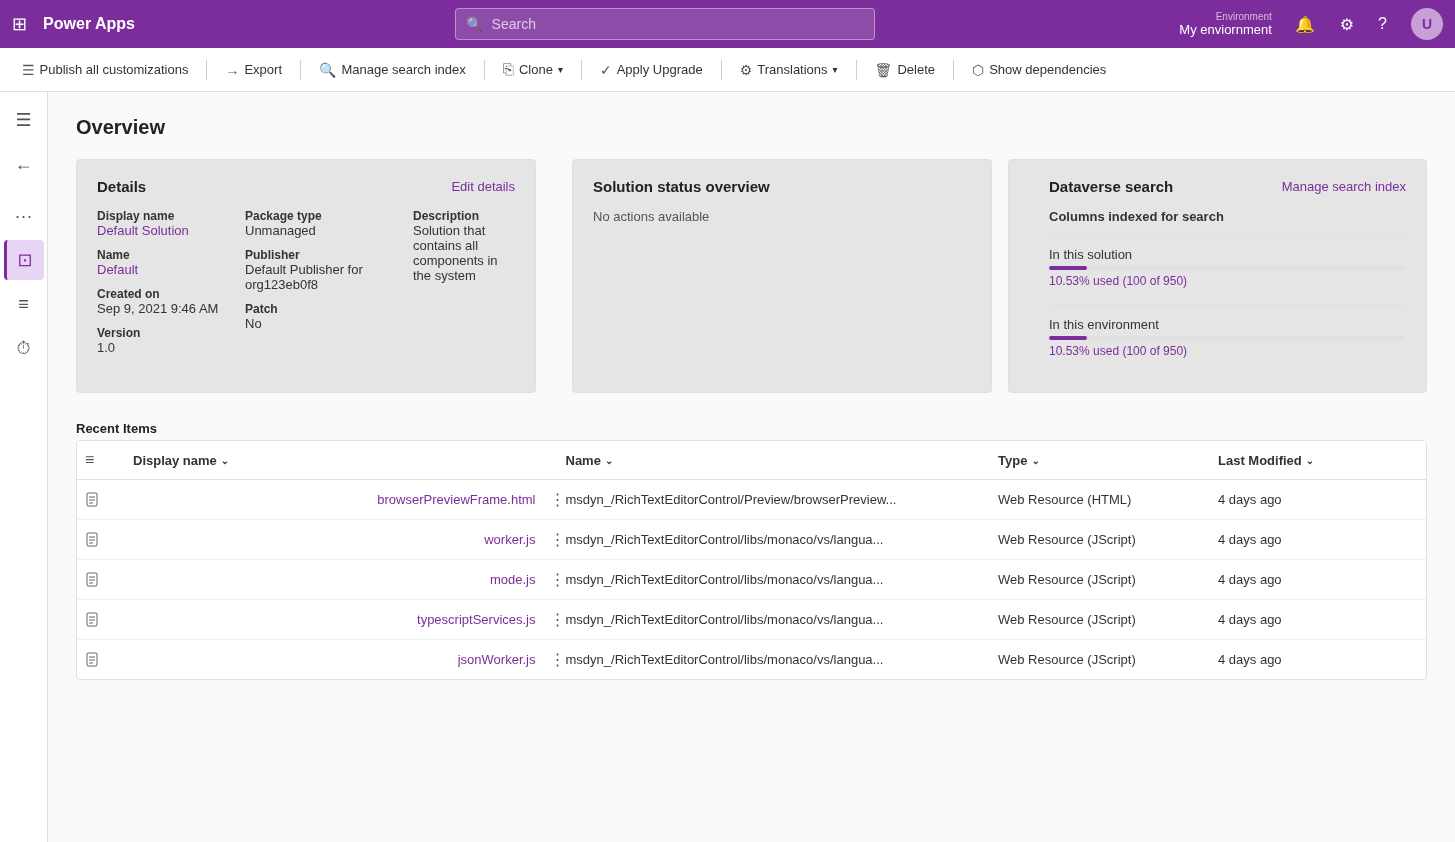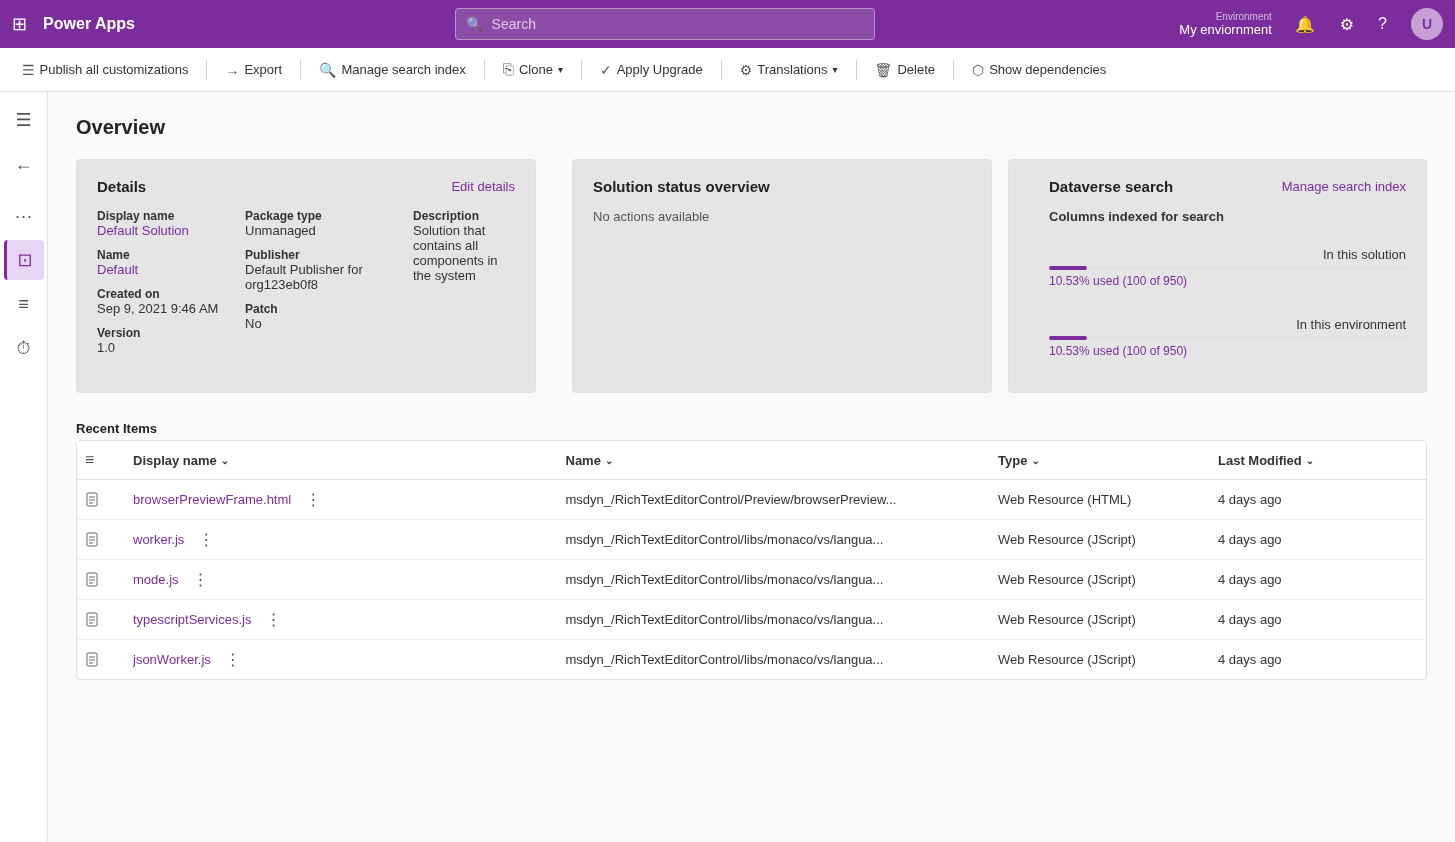--- a/index.html
+++ b/index.html
@@ -116,21 +116,21 @@
     .details-grid { display: grid; grid-template-columns: 140px 160px 1fr; gap: 10px 8px; }
     .detail-label { font-size: 12px; font-weight: 600; color: #333; }
     .detail-value { font-size: 13px; color: #7b2d9b; cursor: pointer; }
     .detail-value-plain { font-size: 13px; color: #333; }
 
     .no-actions { font-size: 13px; color: #555; }
 
     
     .ds-section-title { font-size: 13px; font-weight: 600; color: #333; margin-bottom: 10px; }
     .ds-item { margin-bottom: 16px; }
-    .ds-item-label { font-size: 13px; color: #333; margin-bottom: 4px; text-align: right; }
+    .ds-item-label { font-size: 13px; color: #333; margin-bottom: 4px; }
     .ds-progress-bar { height: 4px; background: #e0e0e0; border-radius: 2px; margin-bottom: 4px; position: relative; }
     .ds-progress-fill { height: 100%; background: #7b2d9b; border-radius: 2px; }
     .ds-progress-text { font-size: 12px; color: #7b2d9b; }
     .ds-divider { height: 1px; background: #e0e0e0; margin: 12px 0; }
 
     
     .recent-title { font-size: 13px; font-weight: 600; color: #222; margin-bottom: 4px; }
     .table-container { background: #fff; border: 1px solid #e0e0e0; border-radius: 4px; }
     .table-header {
       display: grid;
@@ -152,21 +152,21 @@
       border-bottom: 1px solid #f0f0f0;
       align-items: center;
       font-size: 13px;
       color: #333;
     }
     .table-row:last-child { border-bottom: none; }
     .row-icon { color: #666; font-size: 16px; display: flex; align-items: center; }
     .row-cell { overflow: hidden; text-overflow: ellipsis; white-space: nowrap; padding-right: 8px; }
     .row-name { color: #7b2d9b; cursor: pointer; }
     .row-more { color: #555; cursor: pointer; font-size: 16px; }
-    .row-name-cell { display: flex; align-items: center; gap: 6px; }
+    .row-name-cell { display: flex; align-items: center; gap: 6px; justify-content: flex-end; }
 
     .sort-icon { font-size: 10px; }
 
     
     .layout::-webkit-scrollbar { width: 6px; }
     .layout::-webkit-scrollbar-track { background: #f0f0f0; }
     .layout::-webkit-scrollbar-thumb { background: #c0c0c0; border-radius: 3px; }
   </style>
 </head>
 <body>

